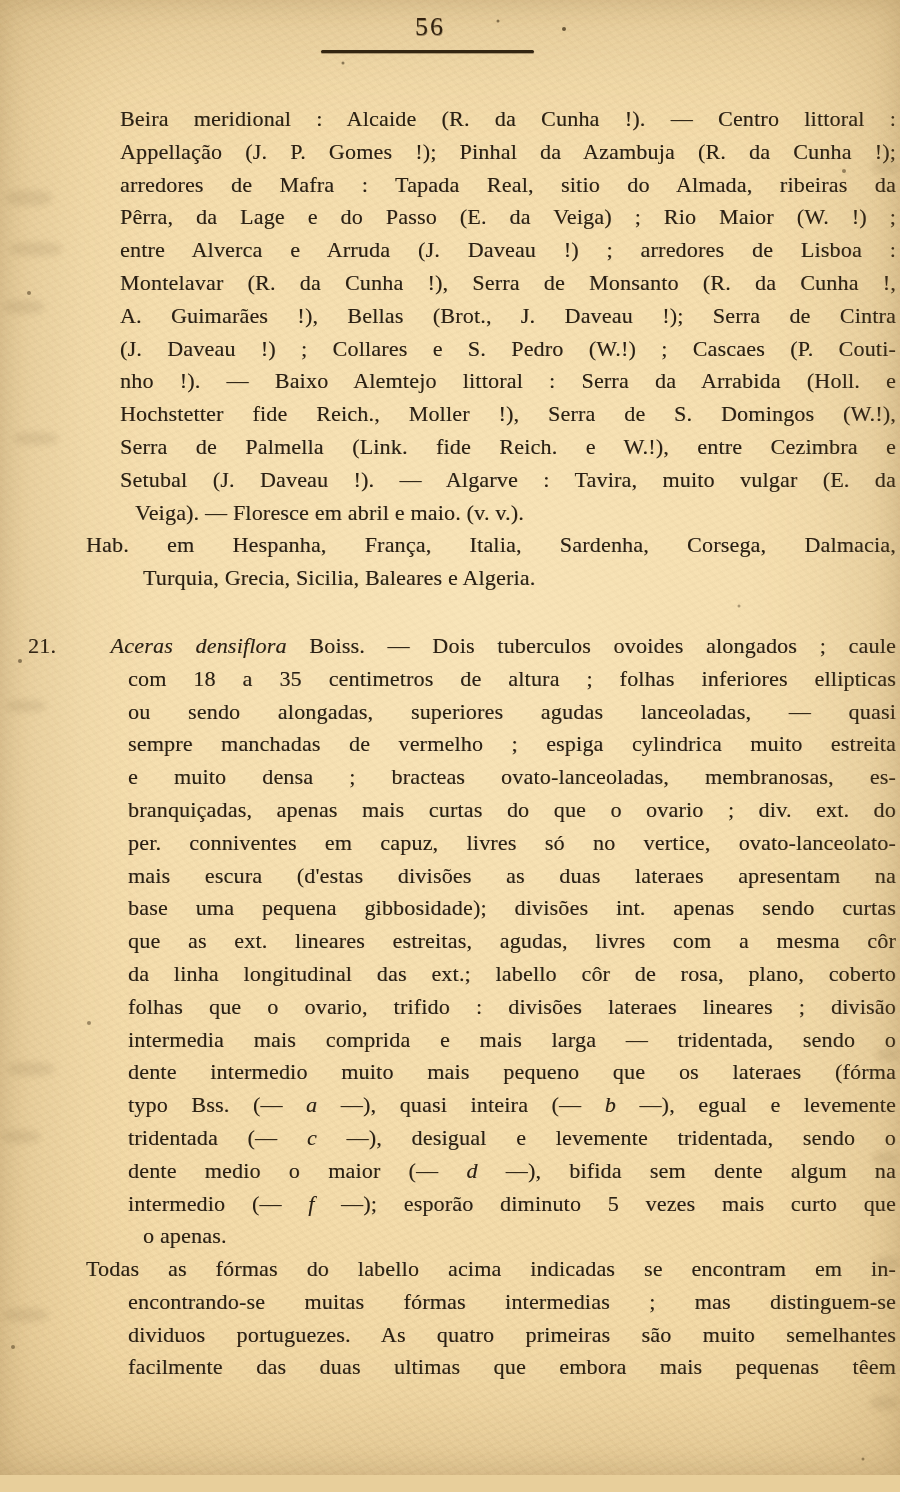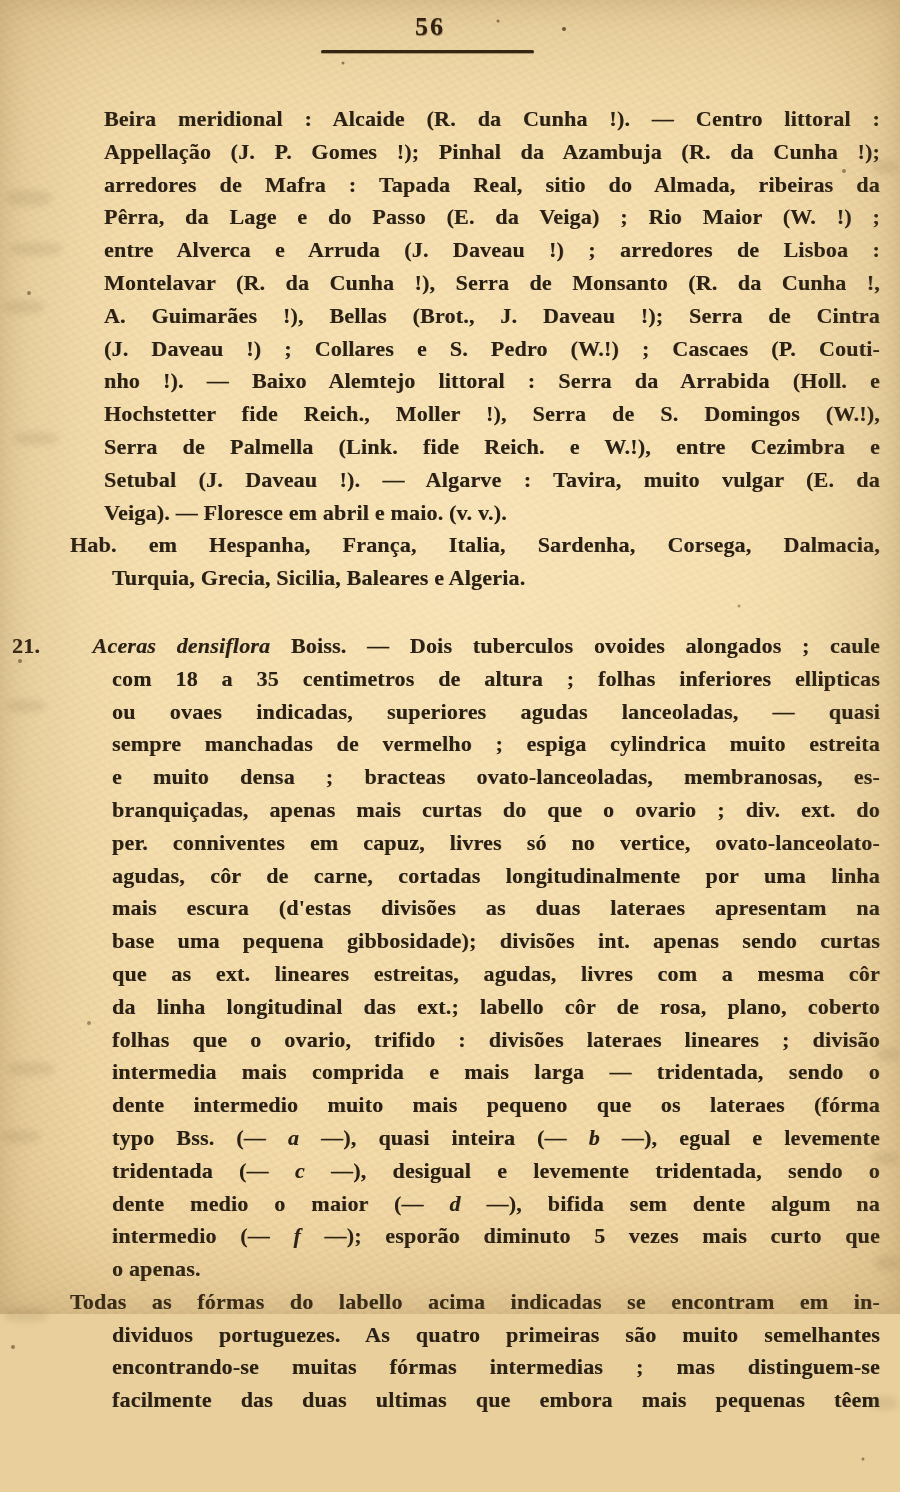--- a/index.html
+++ b/index.html
@@ -1,54 +1,54 @@
 <!DOCTYPE html>
 <html><head>
 <meta charset="utf-8">
 <style>
   html, body { margin: 0; padding: 0; }
   body {
     width: 900px; height: 1492px; overflow: hidden;
     background: #e8cf9b;
   }
   .page {
-    position: relative; width: 900px; height: 1314px;
+    position: relative; width: 900px; height: 1475px;
     background:
       radial-gradient(ellipse 130% 90% at 52% 42%, rgba(255,241,206,0.50), rgba(255,241,206,0) 70%),
       repeating-linear-gradient(47deg, rgba(170,135,80,0.05) 0 3px, rgba(0,0,0,0) 3px 7px),
       repeating-linear-gradient(-23deg, rgba(120,95,55,0.04) 0 2px, rgba(0,0,0,0) 2px 6px),
       #f2d8a4;
     color: #2a2014;
     font-family: "Liberation Serif", "DejaVu Serif", serif;
-    font-weight: bold;
+    font-weight: normal;
   }
   .page::after {
     content: ""; position: absolute; inset: 0; pointer-events: none;
     box-shadow: inset 0 0 140px rgba(140,105,55,0.33), inset 0 0 28px rgba(130,100,55,0.22);
   }
   .header { position: absolute; top: 12px; left: 0; width: 860px; }
   .page-number {
     width: 860px; text-align: center;
     font-size: 26px; letter-spacing: 2px; color: #26190c;
     text-shadow: 0.5px 0.5px 0 rgba(40,28,12,0.45);
   }
   .rule {
     position: absolute; top: 50px; left: 321px; width: 213px; height: 3px;
     background: #2d2110; border-radius: 2px;
     box-shadow: 0 1px 0 rgba(45,33,16,0.35);
   }
   .text-block {
-    position: absolute; top: 103px; left: 0; width: 880px;
+    position: absolute; top: 103px; left: 16px; width: 880px;
     font-size: 22px; line-height: 32.8px; letter-spacing: 0.2px;
     text-shadow: 0.4px 0.4px 0 rgba(42,32,20,0.38);
     hyphens: none;
   }
   .para { text-align: justify; }
   .line { text-align: justify; text-align-last: justify; white-space: normal; }
-  .line.no-just { text-align-last: left; }
+  .line.no-just { text-align-last: left; margin-left: 15px; }
   .p-flush { margin-left: 104px; }
   .p-hang  { margin-left: 112px; }
   .p-item  { margin-left: 112px; margin-top: 35px; }
   .p-hang .line:first-child { text-indent: -42px; }
   .p-item .line:first-child { text-indent: -100px; }
   .item-num { display: inline-block; width: 60px; text-indent: 0; }
   sup { font-size: 0.58em; vertical-align: super; line-height: 0; letter-spacing: 0; }
   i { font-style: italic; }
   .smudge {
     position: absolute; background: #6b5534; opacity: 0.12;
@@ -96,43 +96,42 @@
         <div class="line">Setubal (J. Daveau !). — Algarve : Tavira, muito vulgar (E. da</div>
         <div class="line no-just">Veiga). — Floresce em abril e maio. (v. v.).</div>
       </div>
       <div class="para p-hang">
         <div class="line">Hab. em Hespanha, França, Italia, Sardenha, Corsega, Dalmacia,</div>
         <div class="line no-just">Turquia, Grecia, Sicilia, Baleares e Algeria.</div>
       </div>
       <div class="para p-item">
         <div class="line"><span class="item-num">21.</span> <i>Aceras densiflora</i> Boiss. — Dois tuberculos ovoides alongados ; caule</div>
         <div class="line">com 18 a 35 centimetros de altura ; folhas inferiores ellipticas</div>
-        <div class="line">ou ovaes indicadas, superiores agudas lanceoladas, — quasi</div>
+        <div class="line">ou sendo alongadas, superiores agudas lanceoladas, — quasi</div>
         <div class="line">sempre manchadas de vermelho ; espiga cylindrica muito estreita</div>
         <div class="line">e muito densa ; bracteas ovato-lanceoladas, membranosas, es-</div>
         <div class="line">branquiçadas, apenas mais curtas do que o ovario ; div. ext. do</div>
         <div class="line">per. conniventes em capuz, livres só no vertice, ovato-lanceolato-</div>
-        <div class="line">agudas, côr de carne, cortadas longitudinalmente por uma linha</div>
         <div class="line">mais escura (d'estas divisões as duas lateraes apresentam na</div>
         <div class="line">base uma pequena gibbosidade); divisões int. apenas sendo curtas</div>
         <div class="line">que as ext. lineares estreitas, agudas, livres com a mesma côr</div>
         <div class="line">da linha longitudinal das ext.; labello côr de rosa, plano, coberto</div>
         <div class="line">folhas que o ovario, trifido : divisões lateraes lineares ; divisão</div>
         <div class="line">intermedia mais comprida e mais larga — tridentada, sendo o</div>
         <div class="line">dente intermedio muito mais pequeno que os lateraes (fórma</div>
         <div class="line">typo Bss. (— <i>a</i> —), quasi inteira (— <i>b</i> —), egual e levemente</div>
         <div class="line">tridentada (— <i>c</i> —), desigual e levemente tridentada, sendo o</div>
         <div class="line">dente medio o maior (— <i>d</i> —), bifida sem dente algum na</div>
         <div class="line">intermedio (— <i>f</i> —); esporão diminuto 5 vezes mais curto que</div>
         <div class="line no-just">o apenas.</div>
       </div>
       <div class="para p-hang">
         <div class="line">Todas as fórmas do labello acima indicadas se encontram em in-</div>
+        <div class="line">encontrando-se muitas fórmas intermedias ; mas distinguem-se</div>
         <div class="line">dividuos portuguezes. As quatro primeiras são muito semelhantes</div>
-        <div class="line">encontrando-se muitas fórmas intermedias ; mas distinguem-se</div>
         <div class="line">facilmente das duas ultimas que embora mais pequenas têem</div>
       </div>
     </div>
 
   <div class="speck"></div>
   <div class="smudge" style="left:6px;  top:190px;  width:46px; height:16px;"></div>
   <div class="smudge" style="left:10px; top:242px;  width:52px; height:14px;"></div>
   <div class="smudge" style="left:4px;  top:300px;  width:40px; height:14px;"></div>
   <div class="smudge" style="left:14px; top:432px;  width:44px; height:13px;"></div>
   <div class="smudge" style="left:6px;  top:700px;  width:40px; height:12px;"></div>

